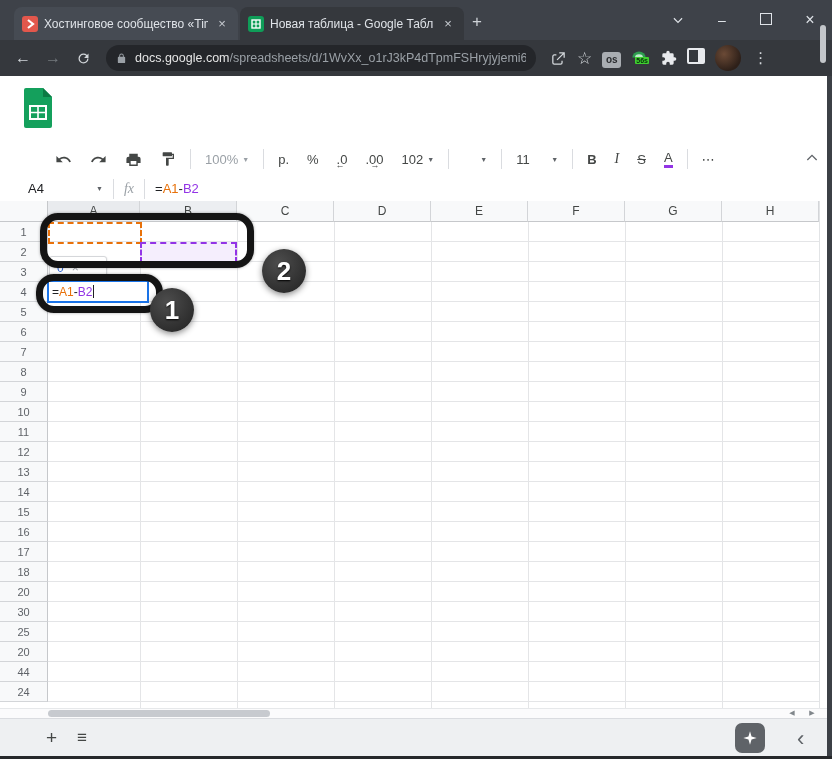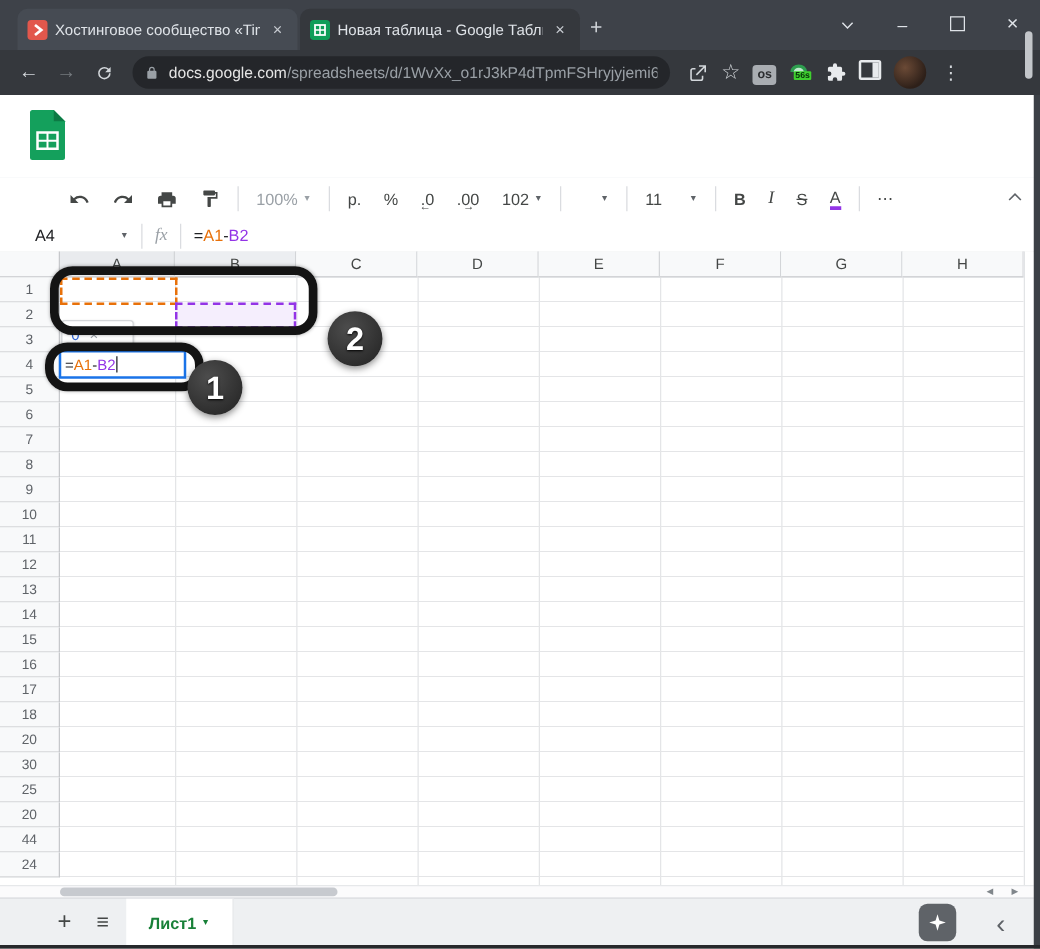--- a/index.html
+++ b/index.html
@@ -376,24 +376,20 @@
   <div class="abs anno-circle" id="anno-circle-1">1</div>
 
   <div class="abs" id="hscroll-row"></div>
   <div class="abs" id="hthumb"></div>
   <div class="abs scr-ar" style="left:786px;top:709px;">◀</div>
   <div class="abs scr-ar" style="left:806px;top:709px;">▶</div>
 
   <div class="abs" id="bottombar">
     <span style="margin-left:46px;font-size:19px;color:#444746;">+</span>
     <span style="margin-left:20px;font-size:17px;color:#444746;">≡</span>
-    <span id="sheet-tab">
-      <span>Лист1</span>
-      <span class="ddv" style="color:#188038;">▼</span>
-    </span>
   </div>
   <div class="abs" id="explore-btn">
     <svg width="16" height="16" viewBox="0 0 24 24">
         <path fill="#fff" d="M12 2l2.3 7.7L22 12l-7.7 2.3L12 22l-2.3-7.7L2 12l7.7-2.3z"></path>
       </svg>
   </div>
   <div class="abs" style="left:797px;top:726px;font-size:22px;color:#5f6368;">‹</div>
 
   <div class="abs" id="edge-right"></div>
   <div class="abs" id="edge-bottom"></div>

